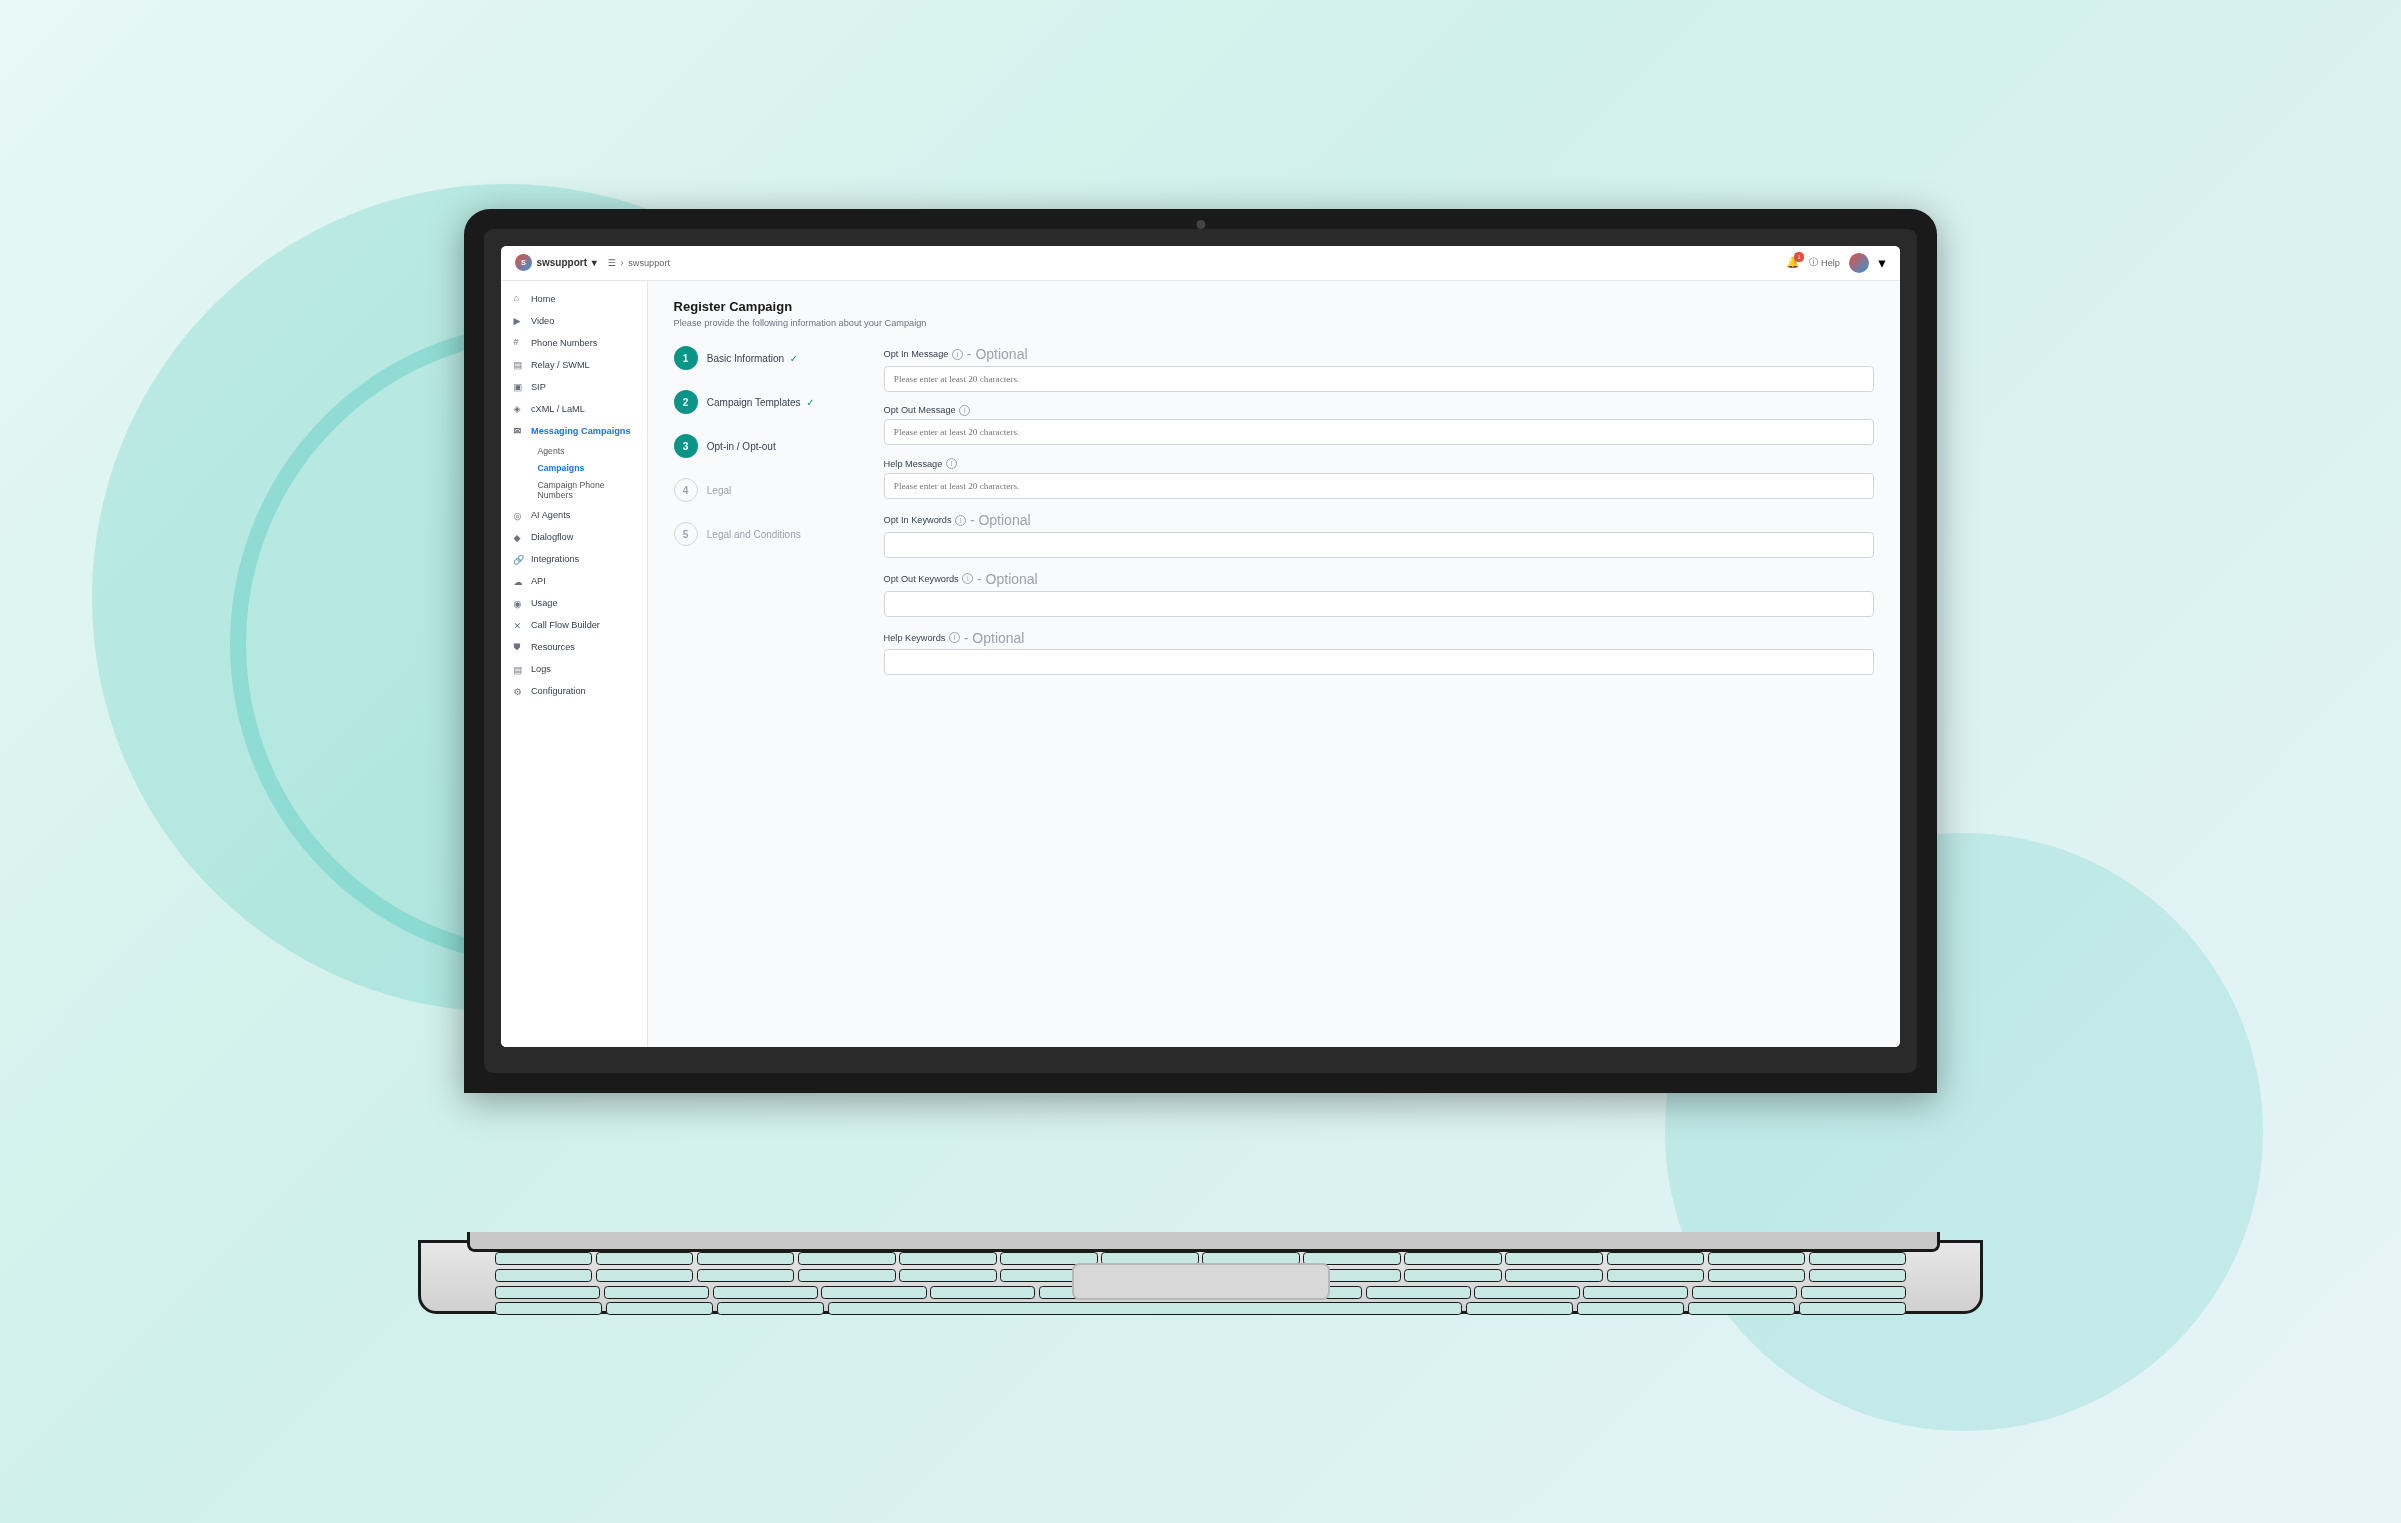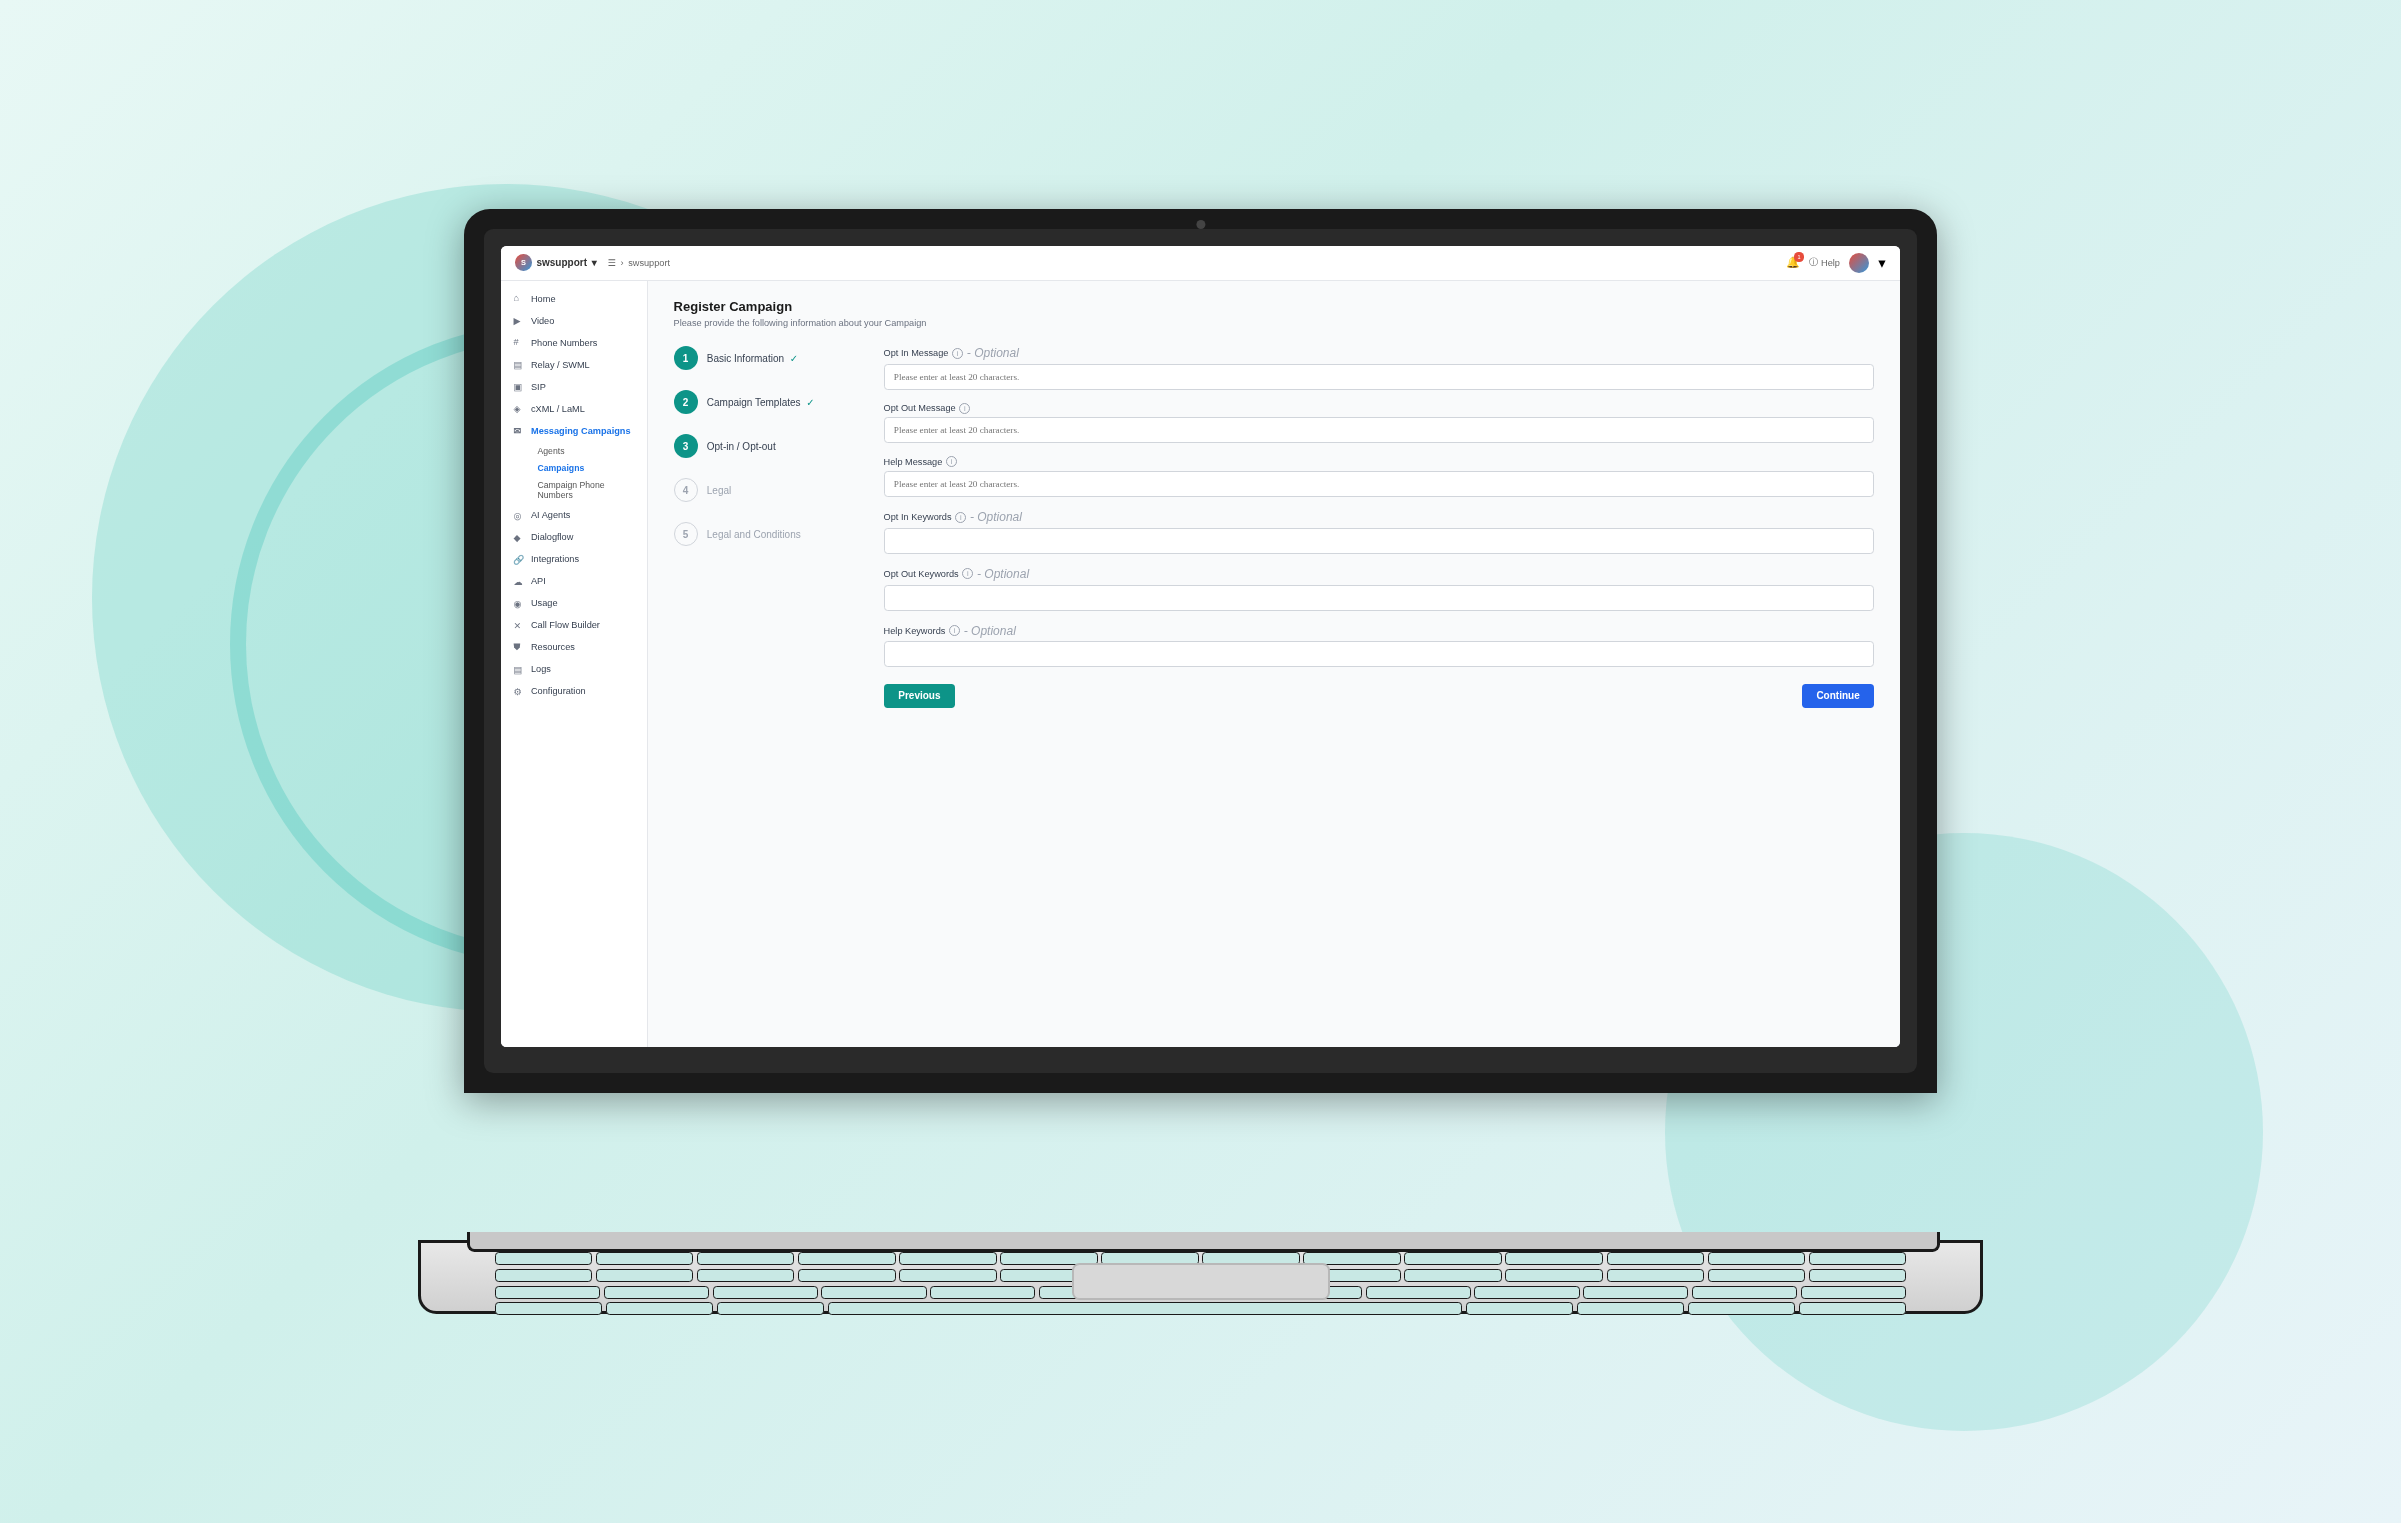--- a/index.html
+++ b/index.html
@@ -388,22 +388,21 @@
       font-size: 9.2px;
       color: #374151;
       margin-bottom: 3.7px;
       display: flex;
       align-items: center;
       gap: 3.7px;
     }
 
     .form-label .optional {
       color: #9ca3af;
-      font-size: 12px;
-      font-style: italic;
+      font-size: 14px;
     }
 
     .form-label .info-icon {
       width: 11px;
       height: 11px;
       border-radius: 50%;
       border: 0.9px solid #9ca3af;
       color: #9ca3af;
       font-size: 7.4px;
       display: inline-flex;
@@ -667,24 +666,20 @@
 
                 <div class="form-group">
                   <div class="form-label">
                     <span>Help Keywords</span>
                     <span class="info-icon">i</span>
                     <span class="optional">- Optional</span>
                   </div>
                   <input class="form-input" type="text" style="">
                 </div>
 
-                <div class="form-buttons">
-                  <button class="btn-previous">Previous</button>
-                  <button class="btn-continue">Continue</button>
-                </div>
 
               </div>
             </div>
           </div>
         </div>
 
       </div>
     </div>
   </div>
 

